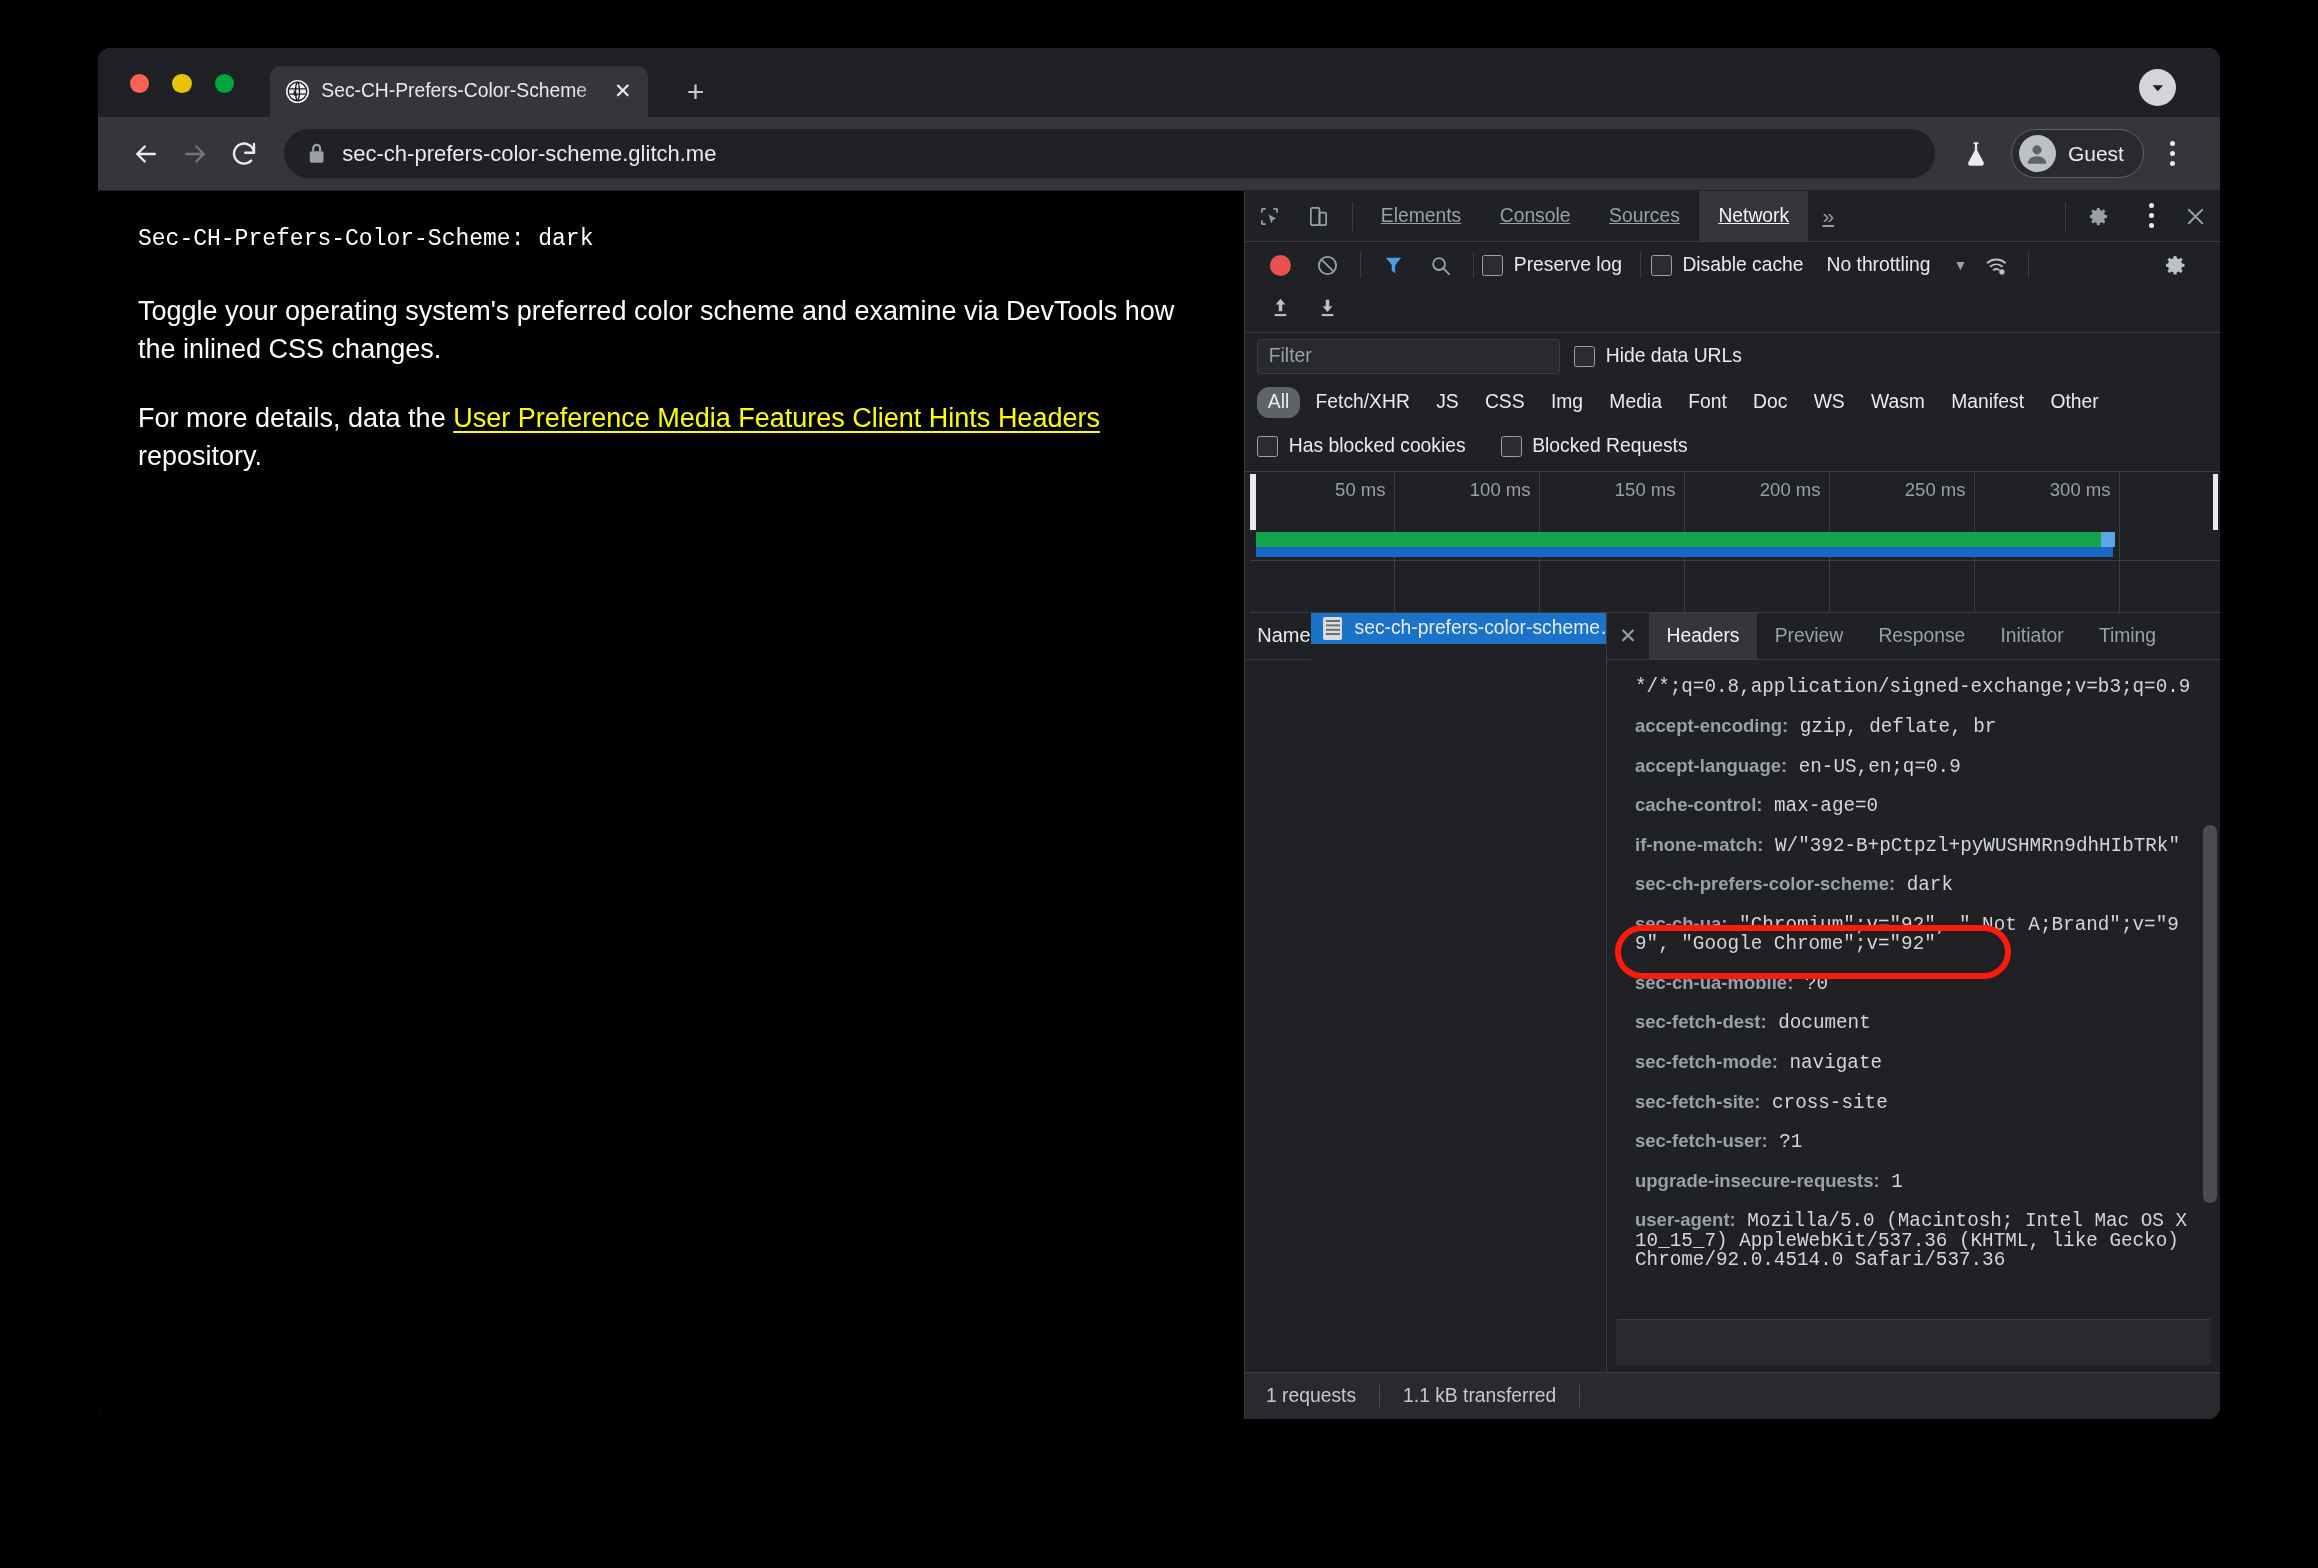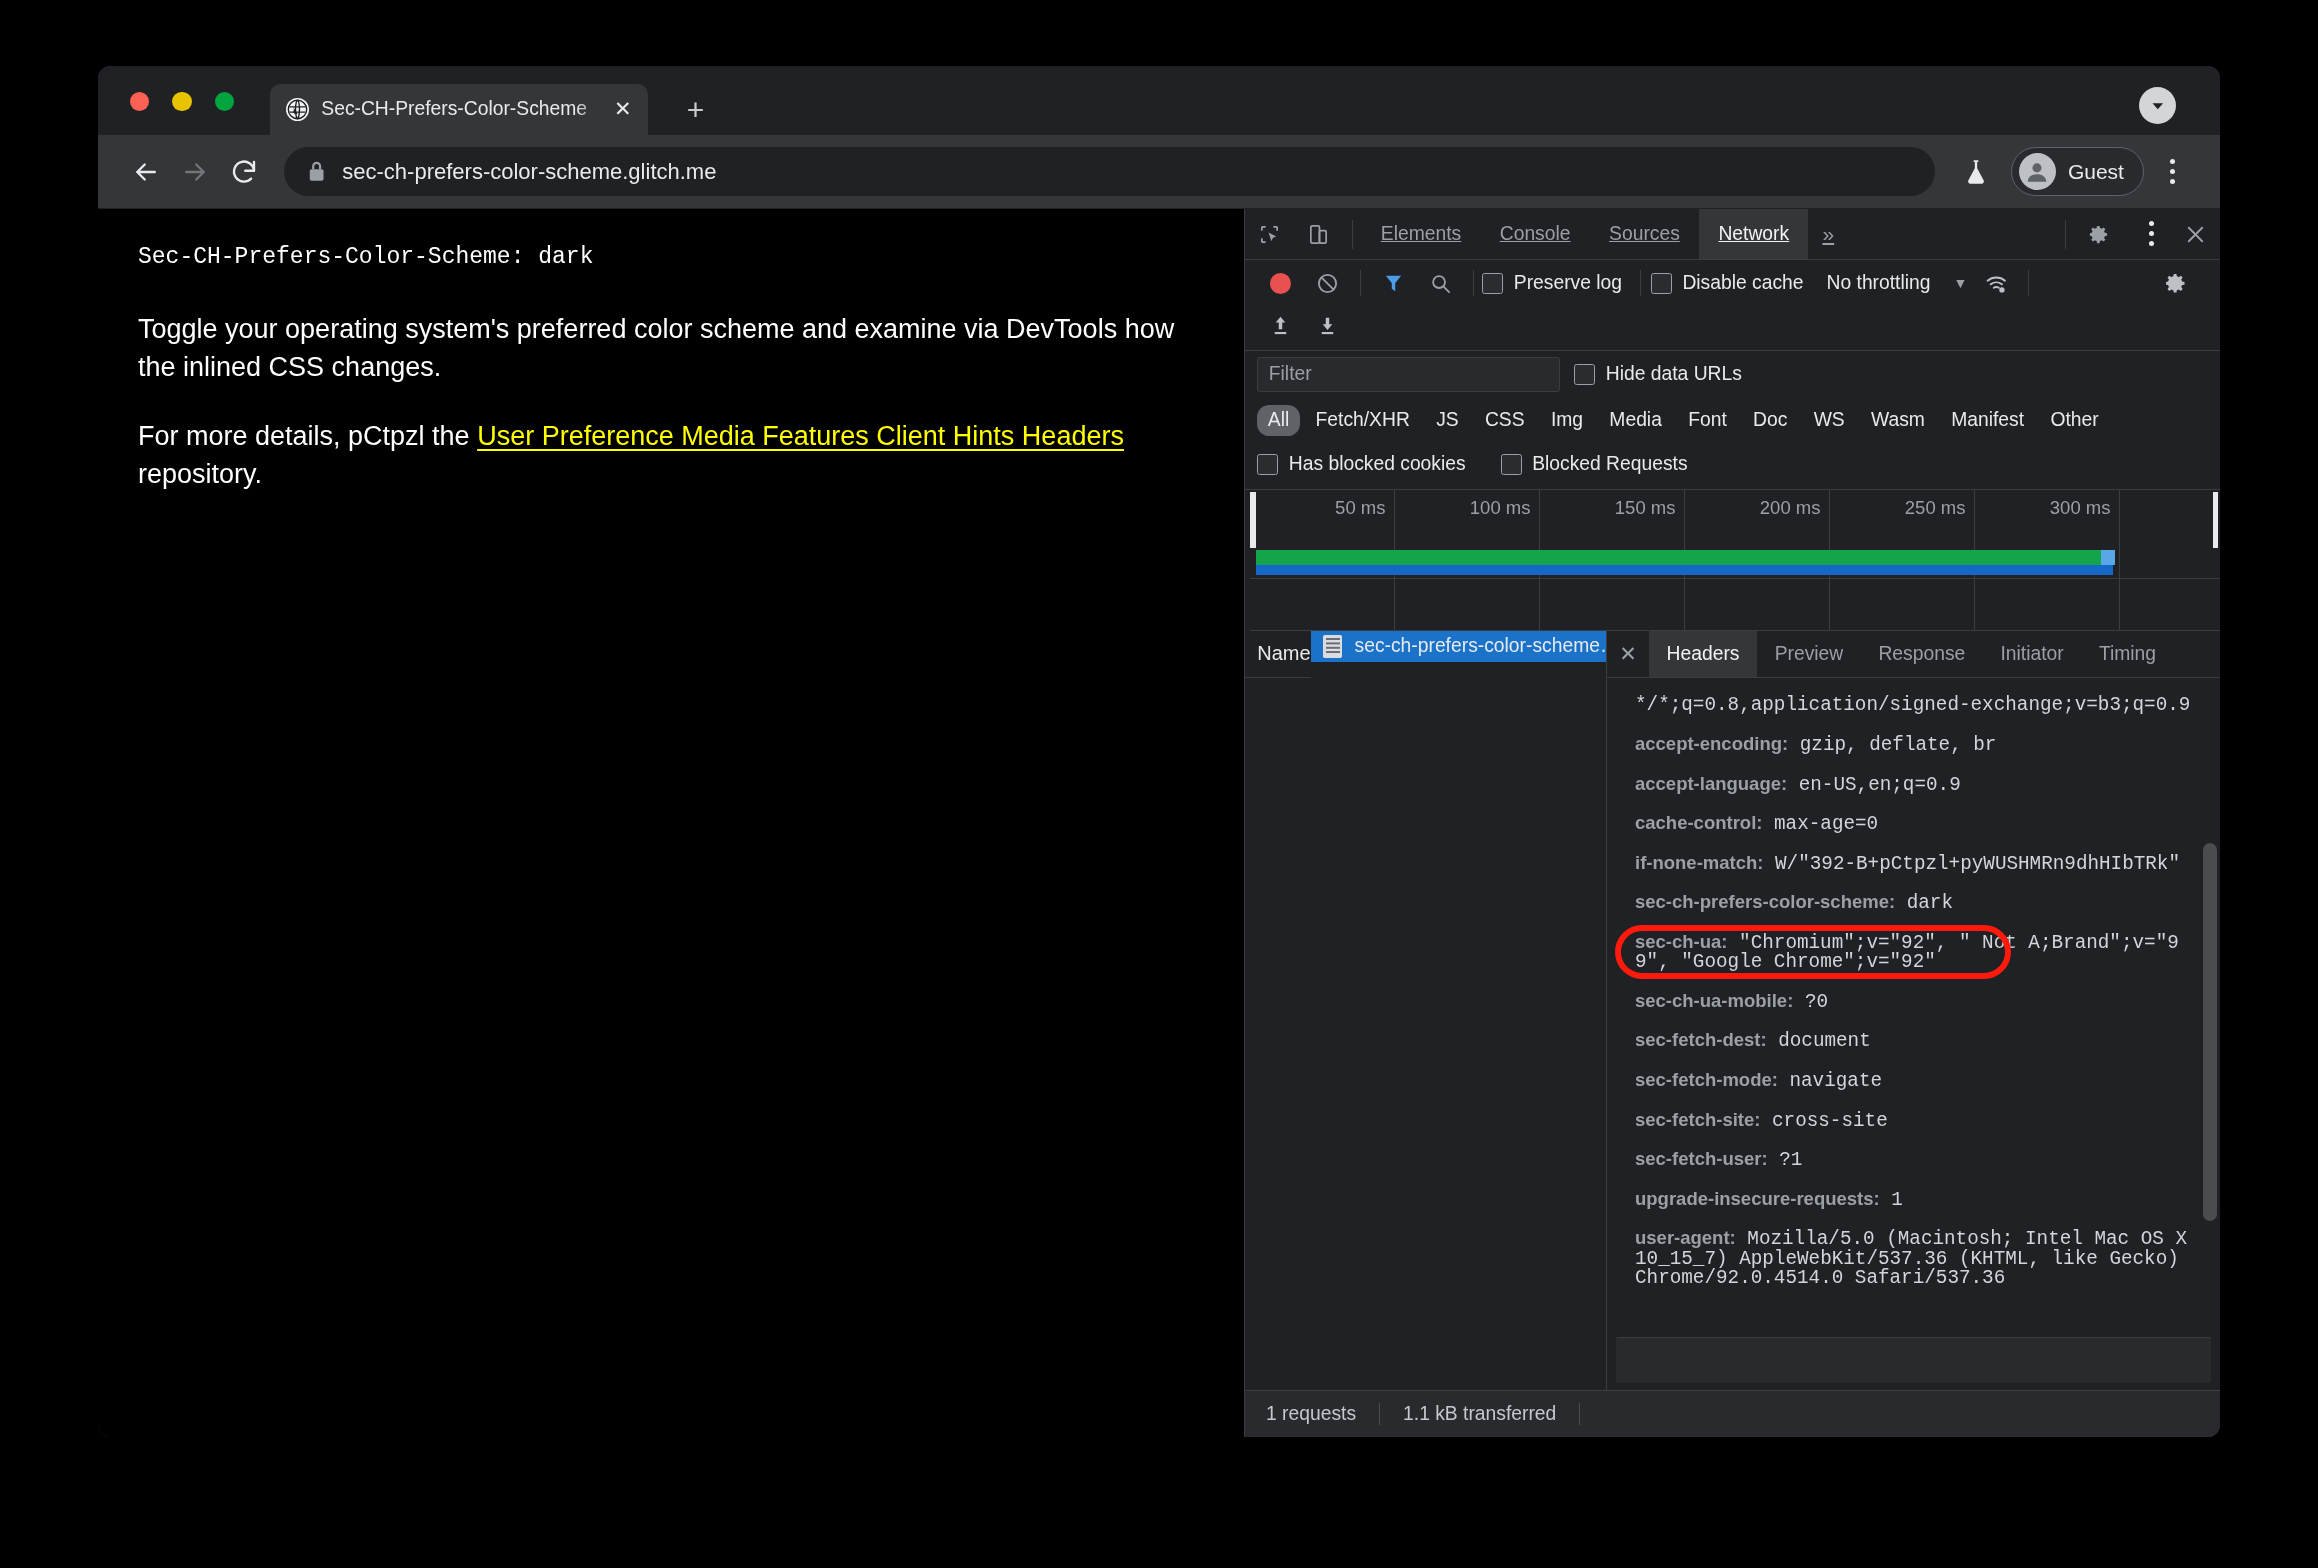--- a/index.html
+++ b/index.html
@@ -6,21 +6,21 @@
   html, body {
     width: 2319px; height: 1568px;
     background: #000;
     font-family: "Liberation Sans", sans-serif;
     overflow: hidden;
   }
 
   
   #browser-window {
     position: absolute;
-    left: 98px; top: 66px;
+    left: 98px; top: 48px;
     width: 2122px; height: 1371px;
     background: #4c1d95;
     border-radius: 12.3px;
     overflow: hidden;
     display: flex;
     flex-direction: column;
   }
 
   
   .tabstrip {
@@ -465,21 +465,21 @@
         <i></i>
         <i></i>
       </div>
   </div>
 
   <div class="browser-body">
 
     <div id="page-viewport">
       <div class="mono-head">Sec-CH-Prefers-Color-Scheme: dark</div>
       <div class="page-p">Toggle your operating system's preferred color scheme and examine via DevTools how the inlined CSS changes.</div>
-      <div class="page-p"><span>For more details, pCtpzl the </span><a class="page-link" href="#">User Preference Media Features Client Hints Headers</a><span> repository.</span></div>
+      <div class="page-p"><span>For more details, data the </span><a class="page-link" href="#">User Preference Media Features Client Hints Headers</a><span> repository.</span></div>
     </div>
 
     <div id="devtools">
 
       <div class="dt-tabbar">
         <div class="dt-iconbtn">
           <svg width="23" height="23" viewBox="0 0 24 24" fill="none" stroke="currentColor" stroke-width="1.8">
             <path d="M4 4h4M4 4v4M20 4h-4M20 4v4M4 20h4M4 20v-4"></path>
             <path d="M11 10l8 4-3.4 1.3L14 19z" fill="currentColor" stroke="none"></path>
           </svg>

